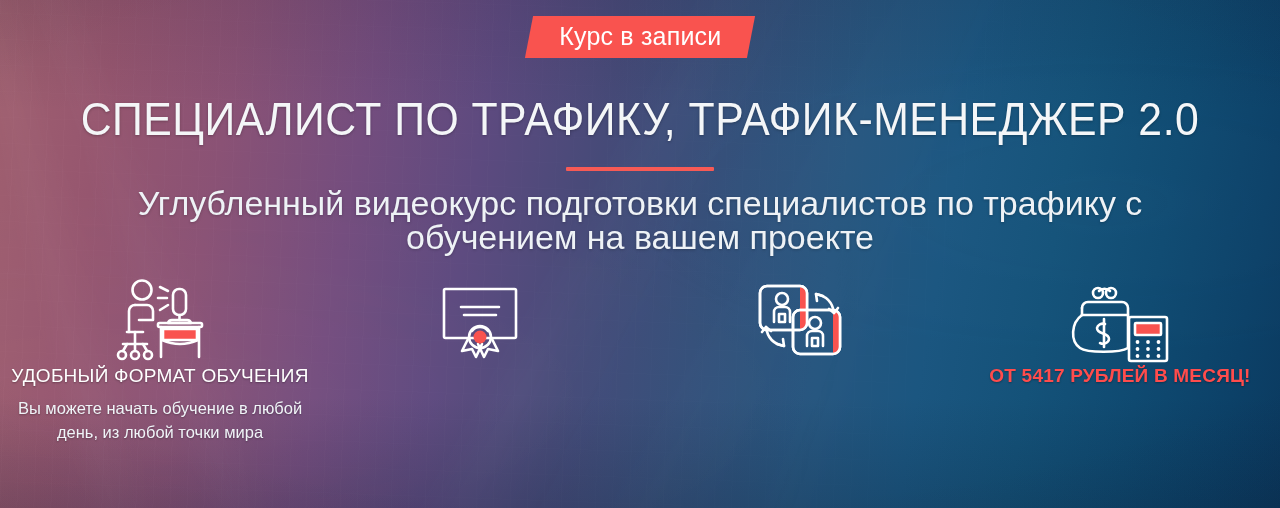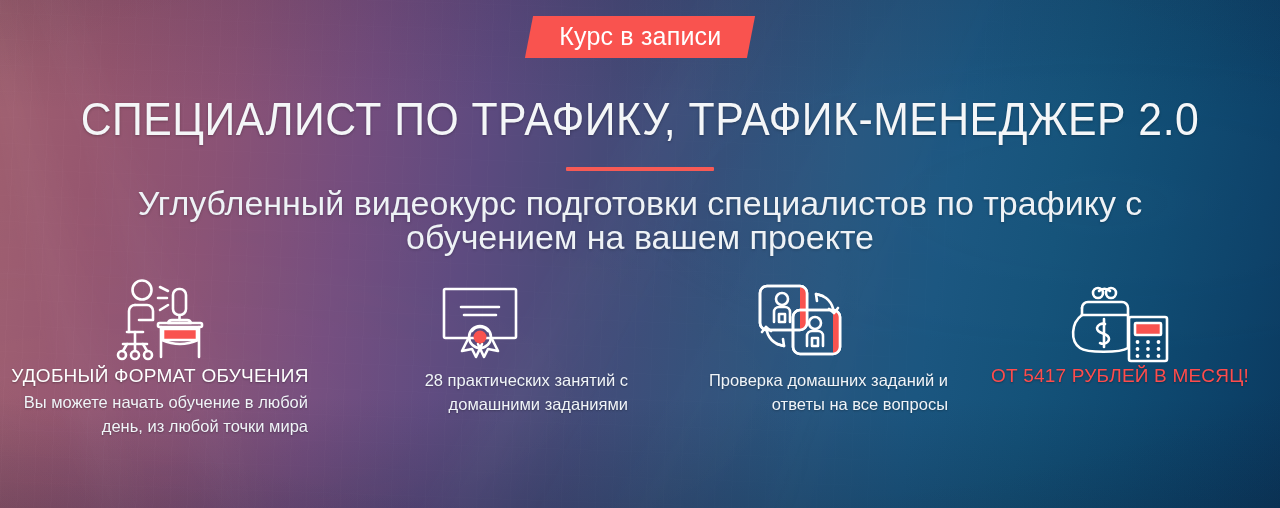--- a/index.html
+++ b/index.html
@@ -99,23 +99,23 @@
   }
   .feature{width:320px;display:flex;flex-direction:column;align-items:center;}
   .ficon{height:88px;display:flex;align-items:center;justify-content:center;}
   .ficon svg{display:block;}
   .fhead{
     margin-top:1px;text-align:center;
     color:#ffffff;font-size:19px;line-height:21px;font-weight:400;
     letter-spacing:.25px;max-width:300px;
     text-shadow:0 1px 2px rgba(0,0,0,.3);
   }
-  .fhead.accent{color:#ff4c4c;font-weight:400;letter-spacing:.2px;}
+  .fhead.accent{color:#ff4c4c;font-weight:700;letter-spacing:.2px;}
   .fbody{
-    margin-top:4px;text-align:right;
+    margin-top:10px;text-align:center;
     color:#f0f4f8;font-size:16.5px;line-height:24px;font-weight:400;
     max-width:296px;
     text-shadow:0 1px 2px rgba(0,0,0,.28);
   }
 </style>
 </head>
 <body>
 
 <div class="hero">
   <div class="bg-photo"></div>
@@ -173,21 +173,20 @@
           <svg width="100" height="86" viewBox="0 0 100 86" fill="none" stroke="#ffffff" stroke-width="2.6" stroke-linecap="round" stroke-linejoin="round">
             <rect x="14" y="12" width="72" height="49" rx="1.5"></rect>
             <path d="M31 30 h38 M34 38 h32"></path>
             <path d="M42 54 a10 10 0 0 1 16 0"></path>
             <path d="M38 62 l-6 12 l10 -2 l4 8 l6 -13"></path>
             <path d="M62 62 l6 12 l-10 -2 l-4 8 l-6 -13"></path>
             <circle cx="50" cy="60" r="11"></circle>
             <circle cx="50" cy="60" r="6.5" fill="#f9534f" stroke="none"></circle>
           </svg>
         </div>
-        <div class="fbody">28 практических занятий с домашними заданиями</div>
       </div>
 
       <div class="feature">
         <div class="ficon">
           <svg width="104" height="88" viewBox="0 0 104 88" fill="none" stroke="#ffffff" stroke-width="2.6" stroke-linecap="round" stroke-linejoin="round">
             <path d="M52 10 h-33 a7 7 0 0 0 -7 7 v30 a7 7 0 0 0 7 7 h33 a7 7 0 0 0 7 -7 v-30 a7 7 0 0 0 -7 -7 z" fill="none"></path>
             <path d="M52 11 a6 6 0 0 1 6 6 v30 a6 6 0 0 1 -6 6 z" fill="#f9534f" stroke="none"></path>
             <path d="M52 10 h-33 a7 7 0 0 0 -7 7 v30 a7 7 0 0 0 7 7 h33 a7 7 0 0 0 7 -7 v-30 a7 7 0 0 0 -7 -7 z"></path>
             <circle cx="34" cy="23" r="6"></circle>
             <path d="M26 46 v-10 a5 5 0 0 1 5 -5 h6 a5 5 0 0 1 5 5 v10"></path>
@@ -199,21 +198,20 @@
             <path d="M59 70 v-10 a5 5 0 0 1 5 -5 h6 a5 5 0 0 1 5 5 v10"></path>
             <path d="M64 62 h6 v8 h-6 z"></path>
             <path d="M68 18 q16 3 18 19"></path>
             <path d="M68 18 l1 7 M68 18 l7 2"></path>
             <path d="M86 37 l-5 -4 M86 37 l4 -5"></path>
             <path d="M36 70 q-16 -3 -18 -19"></path>
             <path d="M36 70 l-1 -7 M36 70 l-7 -2"></path>
             <path d="M18 51 l5 4 M18 51 l-4 5"></path>
           </svg>
         </div>
-        <div class="fbody">Проверка домашних заданий и ответы на все вопросы</div>
       </div>
 
       <div class="feature">
         <div class="ficon">
           <svg width="108" height="86" viewBox="0 0 108 86" fill="none" stroke="#ffffff" stroke-width="2.6" stroke-linecap="round" stroke-linejoin="round">
             <path d="M33 14 a7 6 0 0 1 11 0"></path>
             <circle cx="32" cy="16" r="5"></circle>
             <circle cx="45" cy="16" r="5"></circle>
             <path d="M16 31 a6 6 0 0 1 6 -6 h34 a6 6 0 0 1 6 6 v6"></path>
             <path d="M16 31 v7"></path>

